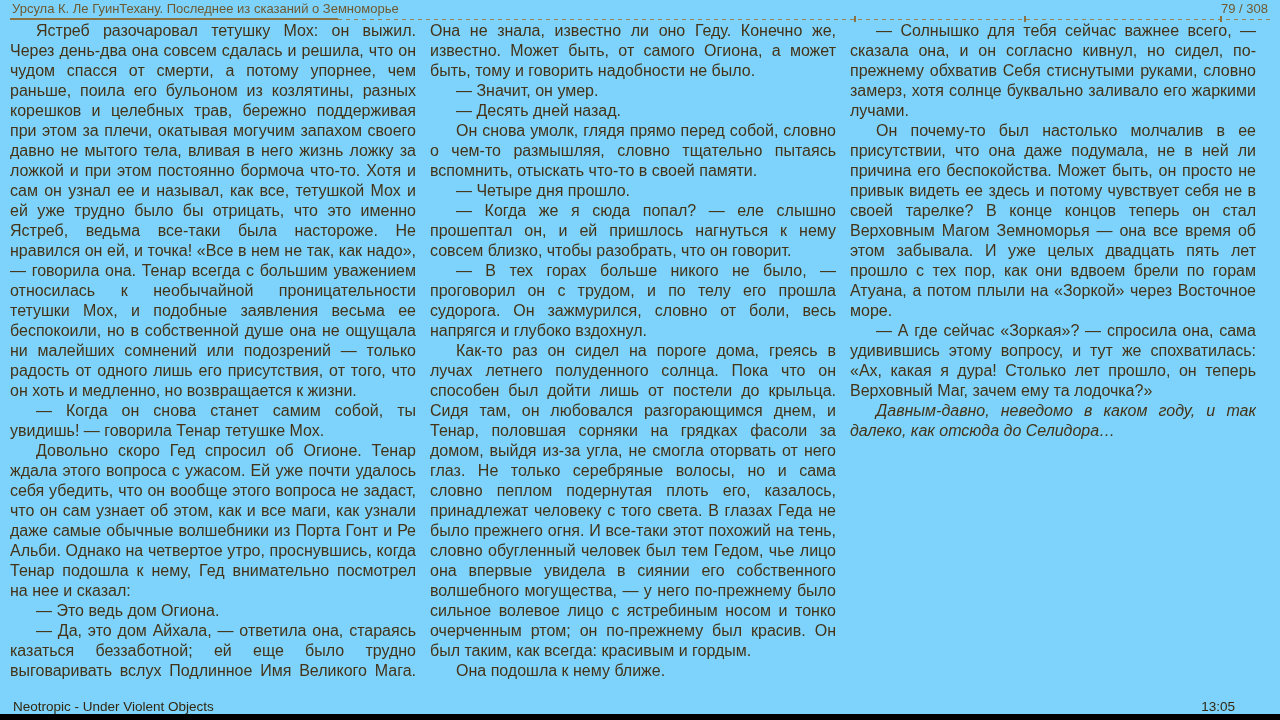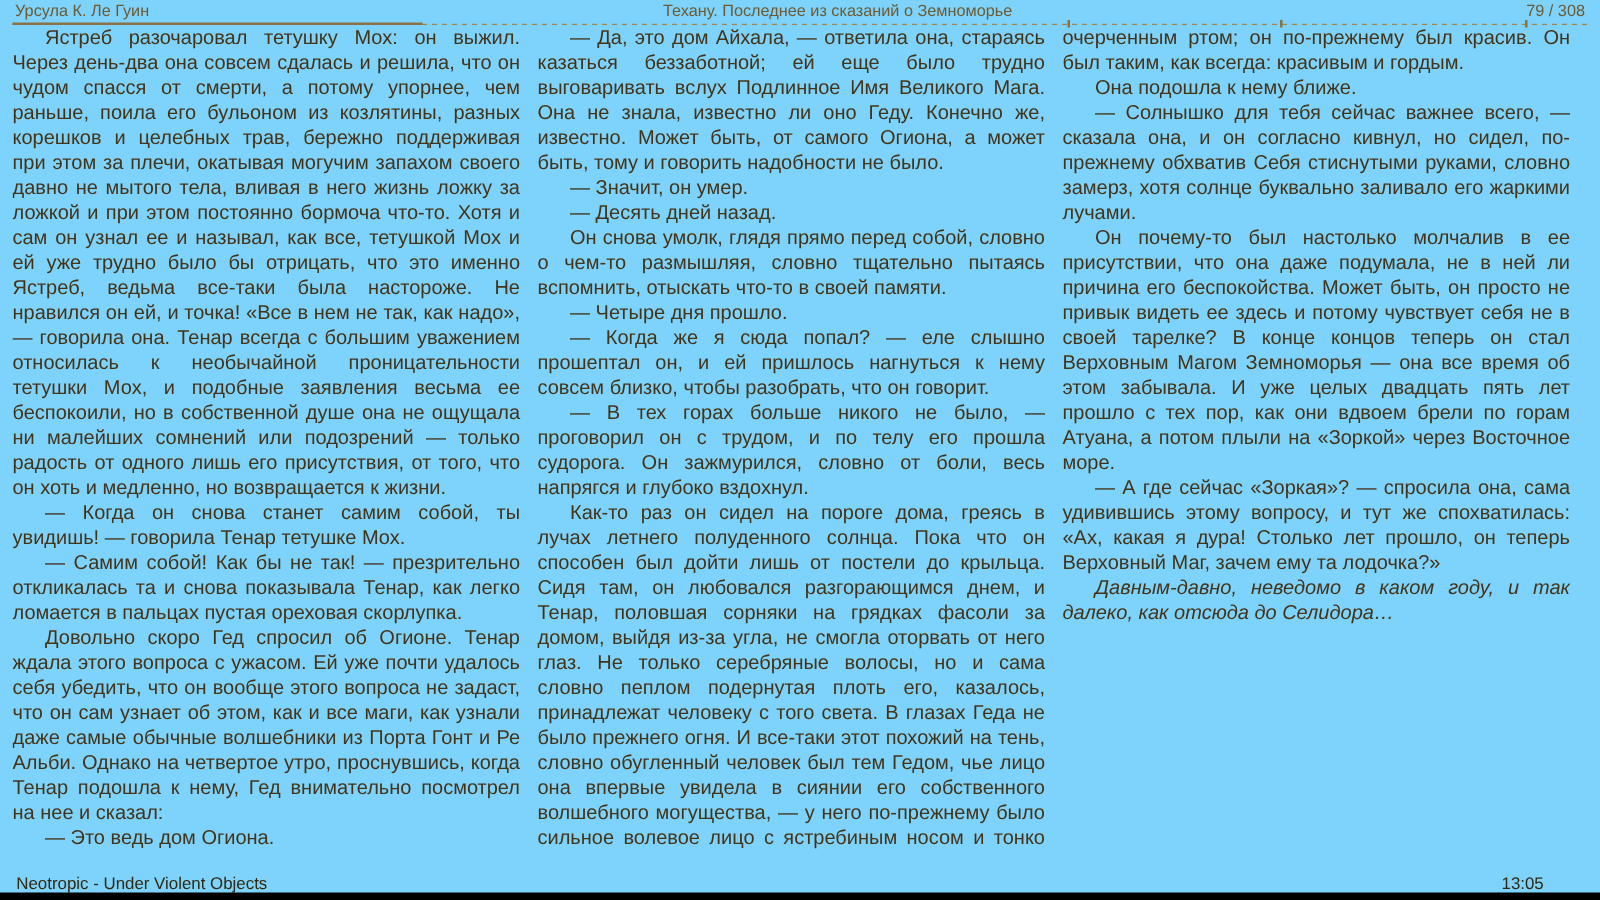--- a/index.html
+++ b/index.html
@@ -13,21 +13,21 @@
 
   
   .header{
     position:absolute; top:0; left:0; right:0; height:17px;
     display:flex; align-items:flex-start;
     padding:2px 12px 0 12px; box-sizing:border-box;
     font-size:13px; line-height:14px; color:#6e5a32;
     white-space:nowrap;
   }
   .header .author{ flex:0 0 auto; }
-  .header .title{ flex:1 1 auto; text-align:center; }
+  .header .title{ flex:1 1 auto; text-align:left; }
   .header .pages{ flex:0 0 auto; }
 
   
   .progress{
     position:absolute; top:17px; left:10px; right:10px; height:4px;
   }
   .progress .dashes{
     position:absolute; left:0; right:0; top:2px; height:1px;
     background:repeating-linear-gradient(to right,#9c8452 0 4px,transparent 4px 8px);
   }
@@ -81,21 +81,20 @@
     <div class="dashes"></div>
     <div class="fill" style="width: 26%;"></div>
   <div class="tick" style="left: 67%;"></div>
       <div class="tick" style="left: 80.5%;"></div>
       <div class="tick" style="left: 96%;"></div>
     </div>
 
   <div class="reading-area">
       <p>Ястреб разочаровал тетушку Мох: он выжил. Через день-два она совсем сдалась и решила, что он чудом спасся от смерти, а потому упорнее, чем раньше, поила его бульоном из козлятины, разных корешков и целебных трав, бережно поддерживая при этом за плечи, окатывая могучим запахом своего давно не мытого тела, вливая в него жизнь ложку за ложкой и при этом постоянно бормоча что-то. Хотя и сам он узнал ее и называл, как все, тетушкой Мох и ей уже трудно было бы отрицать, что это именно Ястреб, ведьма все-таки была настороже. Не нравился он ей, и точка! «Все в нем не так, как надо», — говорила она. Тенар всегда с большим уважением относилась к необычайной проницательности тетушки Мох, и подобные заявления весьма ее беспокоили, но в собственной душе она не ощущала ни малейших сомнений или подозрений — только радость от одного лишь его присутствия, от того, что он хоть и медленно, но возвращается к жизни.</p>
       <p>— Когда он снова станет самим собой, ты увидишь! — говорила Тенар тетушке Мох.</p>
-      <p>— Самим собой! Как бы не так! — презрительно откликалась та и снова показывала Тенар, как легко ломается в пальцах пустая ореховая скорлупка.</p>
       <p>Довольно скоро Гед спросил об Огионе. Тенар ждала этого вопроса с ужасом. Ей уже почти удалось себя убедить, что он вообще этого вопроса не задаст, что он сам узнает об этом, как и все маги, как узнали даже самые обычные волшебники из Порта Гонт и Ре Альби. Однако на четвертое утро, проснувшись, когда Тенар подошла к нему, Гед внимательно посмотрел на нее и сказал:</p>
       <p>— Это ведь дом Огиона.</p>
       <p>— Да, это дом Айхала, — ответила она, стараясь казаться беззаботной; ей еще было трудно выговаривать вслух Подлинное Имя Великого Мага. Она не знала, известно ли оно Геду. Конечно же, известно. Может быть, от самого Огиона, а может быть, тому и говорить надобности не было.</p>
       <p>— Значит, он умер.</p>
       <p>— Десять дней назад.</p>
       <p>Он снова умолк, глядя прямо перед собой, словно о чем-то размышляя, словно тщательно пытаясь вспомнить, отыскать что-то в своей памяти.</p>
       <p>— Четыре дня прошло.</p>
       <p>— Когда же я сюда попал? — еле слышно прошептал он, и ей пришлось нагнуться к нему совсем близко, чтобы разобрать, что он говорит.</p>
       <p>— В тех горах больше никого не было, — проговорил он с трудом, и по телу его прошла судорога. Он зажмурился, словно от боли, весь напрягся и глубоко вздохнул.</p>
       <p>Как-то раз он сидел на пороге дома, греясь в лучах летнего полуденного солнца. Пока что он способен был дойти лишь от постели до крыльца. Сидя там, он любовался разгорающимся днем, и Тенар, половшая сорняки на грядках фасоли за домом, выйдя из-за угла, не смогла оторвать от него глаз. Не только серебряные волосы, но и сама словно пеплом подернутая плоть его, казалось, принадлежат человеку с того света. В глазах Геда не было прежнего огня. И все-таки этот похожий на тень, словно обугленный человек был тем Гедом, чье лицо она впервые увидела в сиянии его собственного волшебного могущества, — у него по-прежнему было сильное волевое лицо с ястребиным носом и тонко очерченным ртом; он по-прежнему был красив. Он был таким, как всегда: красивым и гордым.</p>

